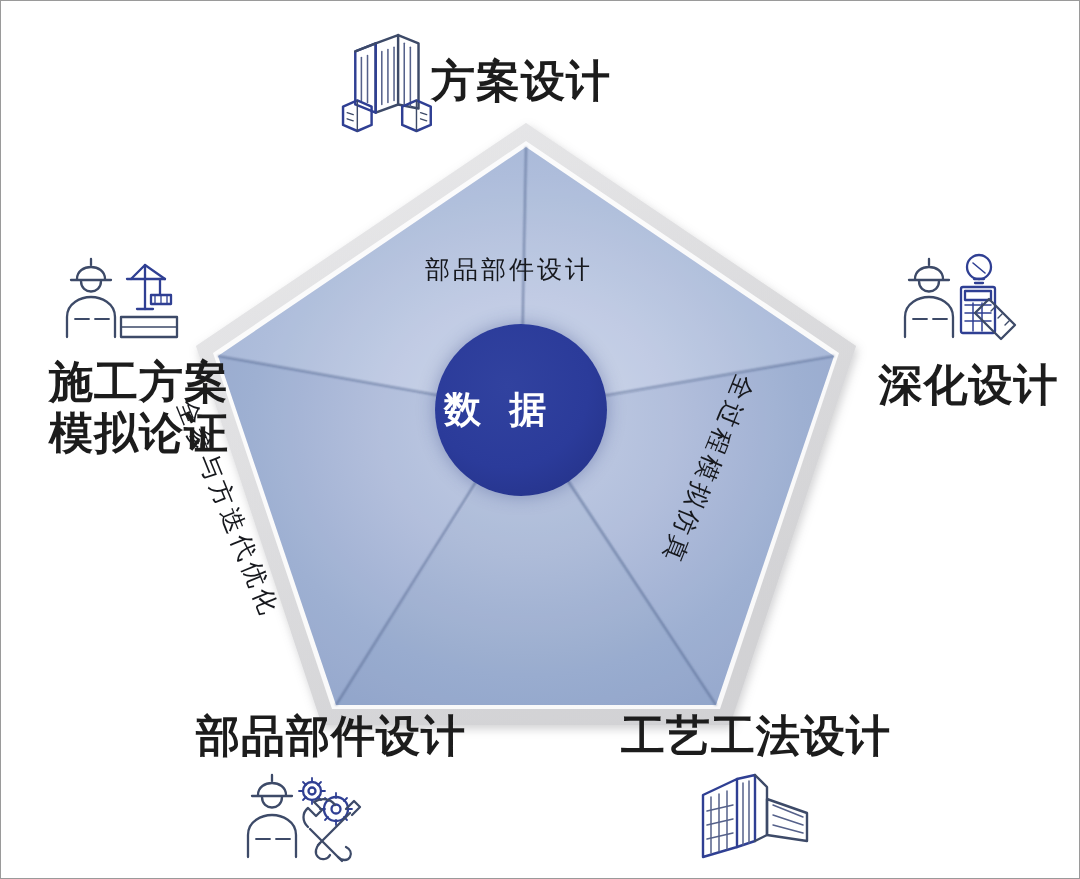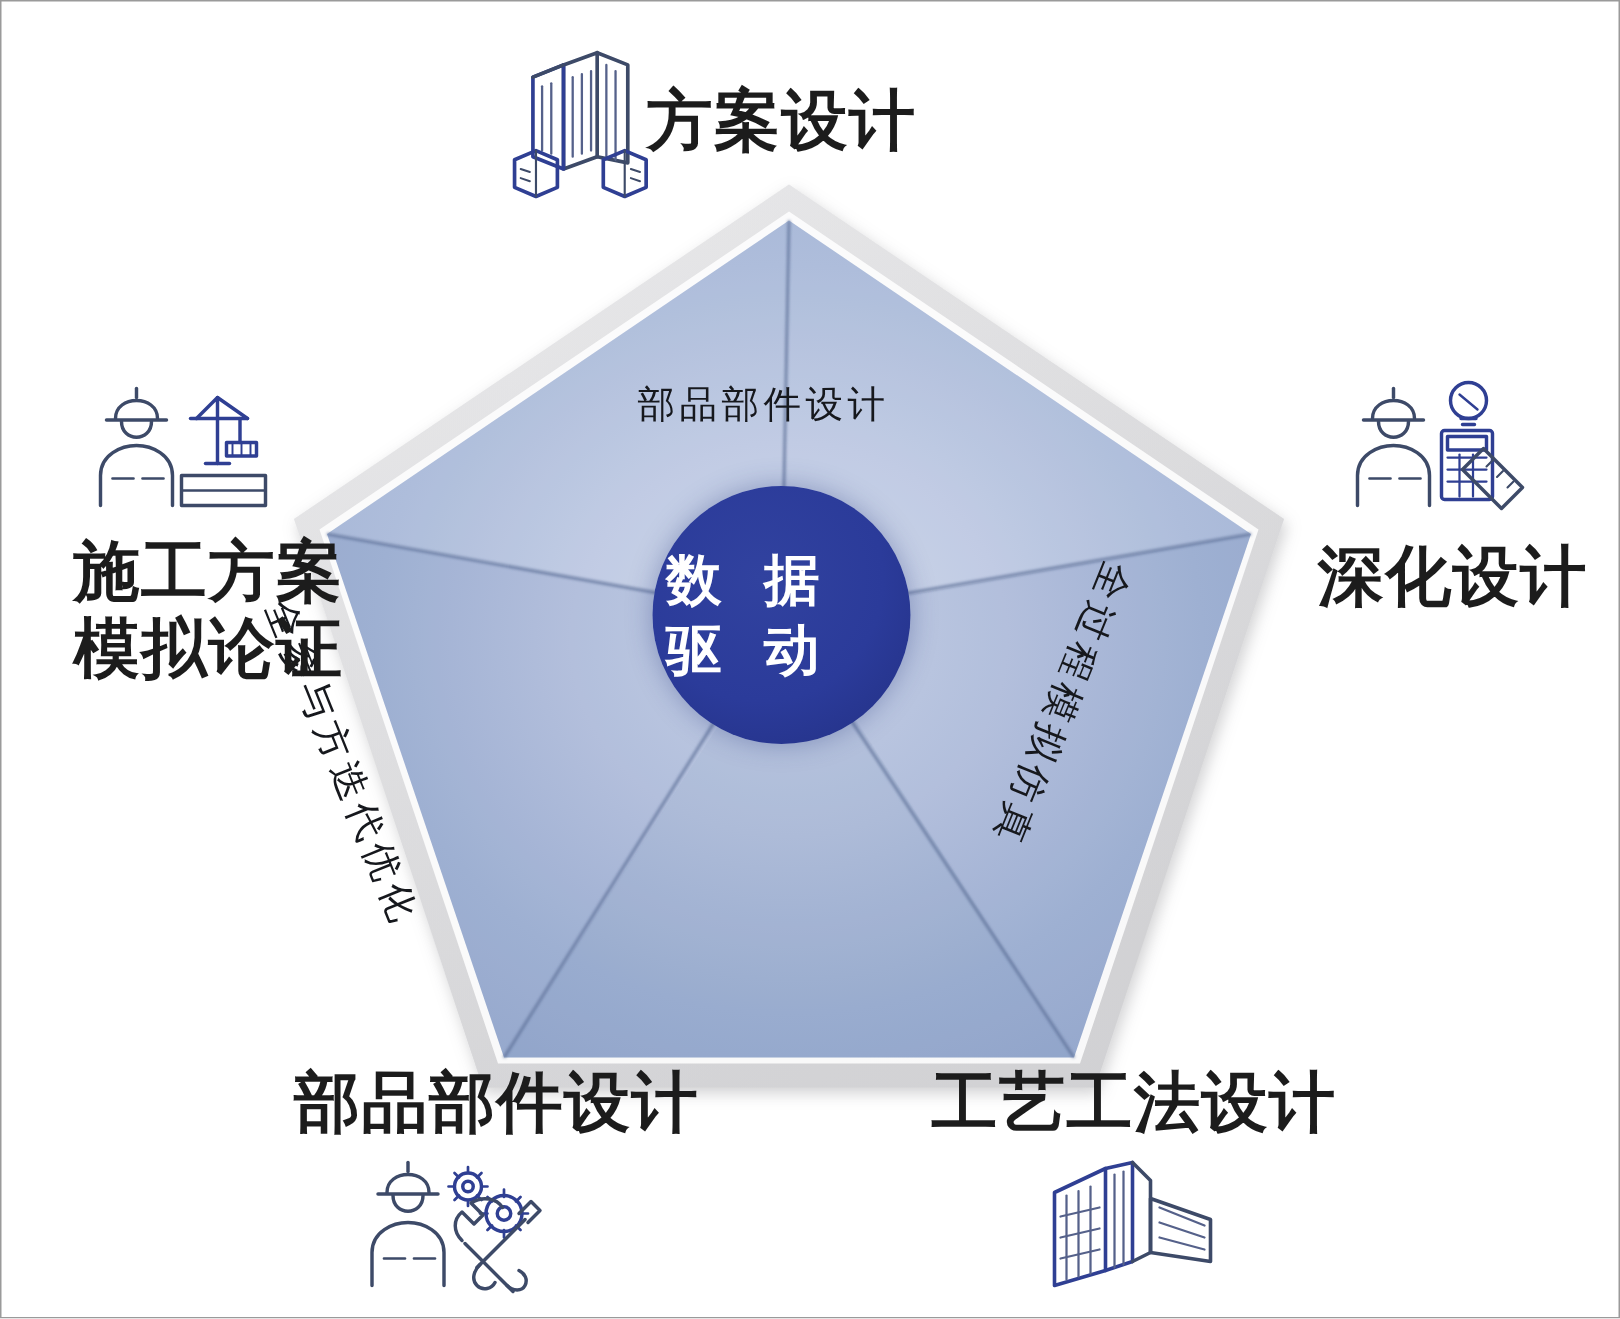--- a/index.html
+++ b/index.html
@@ -270,21 +270,20 @@
         <line x1="54" y1="10" x2="54" y2="72"></line>
         <line x1="78" y1="34" x2="108" y2="46"></line>
         <line x1="78" y1="44" x2="108" y2="54"></line>
         <line x1="78" y1="54" x2="108" y2="62"></line>
       </g>
     </g>
   </svg>
 
   <div id="center-circle">
     <div class="center-line">数 据</div>
-    <div class="center-line">驱 动</div>
   </div>
 
   <div class="inner-text" id="inner-top">部品部件设计</div>
   <div class="inner-text" id="inner-left">全参与方迭代优化</div>
   <div class="inner-text" id="inner-right">全过程模拟仿真</div>
 
   <div class="node-label" id="label-top">方案设计</div>
   <div class="node-label" id="label-right">深化设计</div>
   <div class="node-label" id="label-bottomright">工艺工法设计</div>
   <div class="node-label" id="label-bottomleft">部品部件设计</div>

